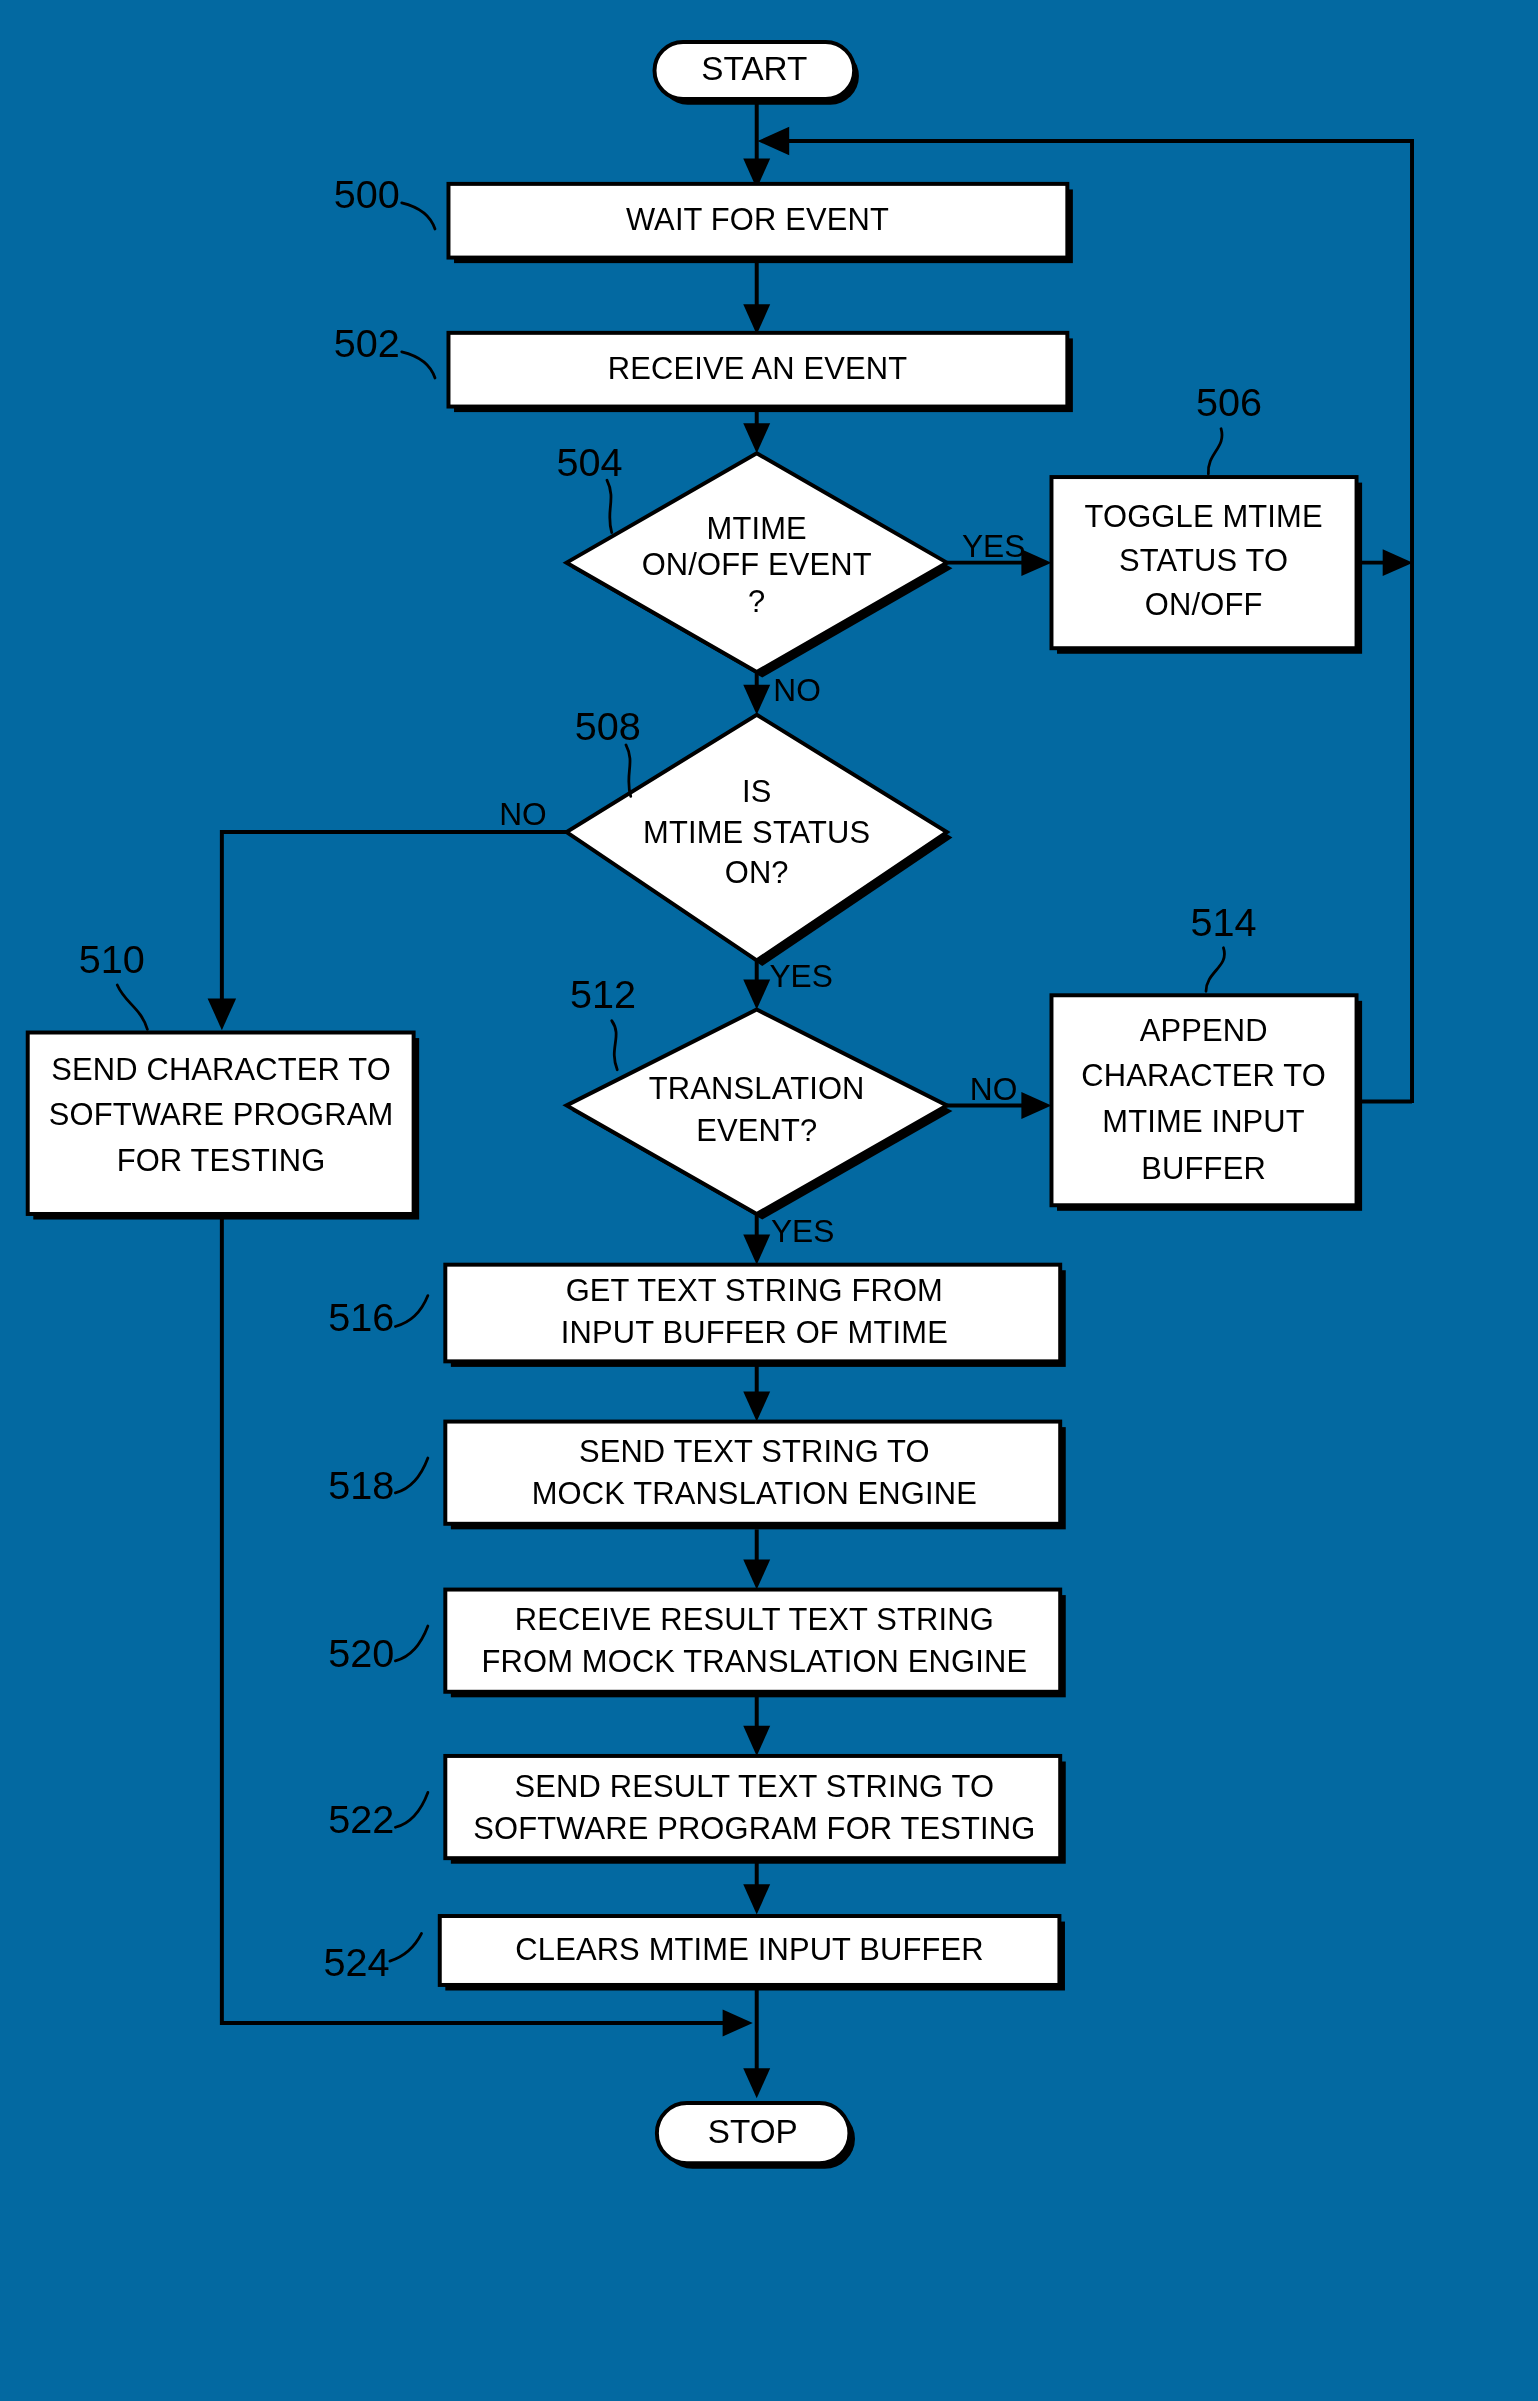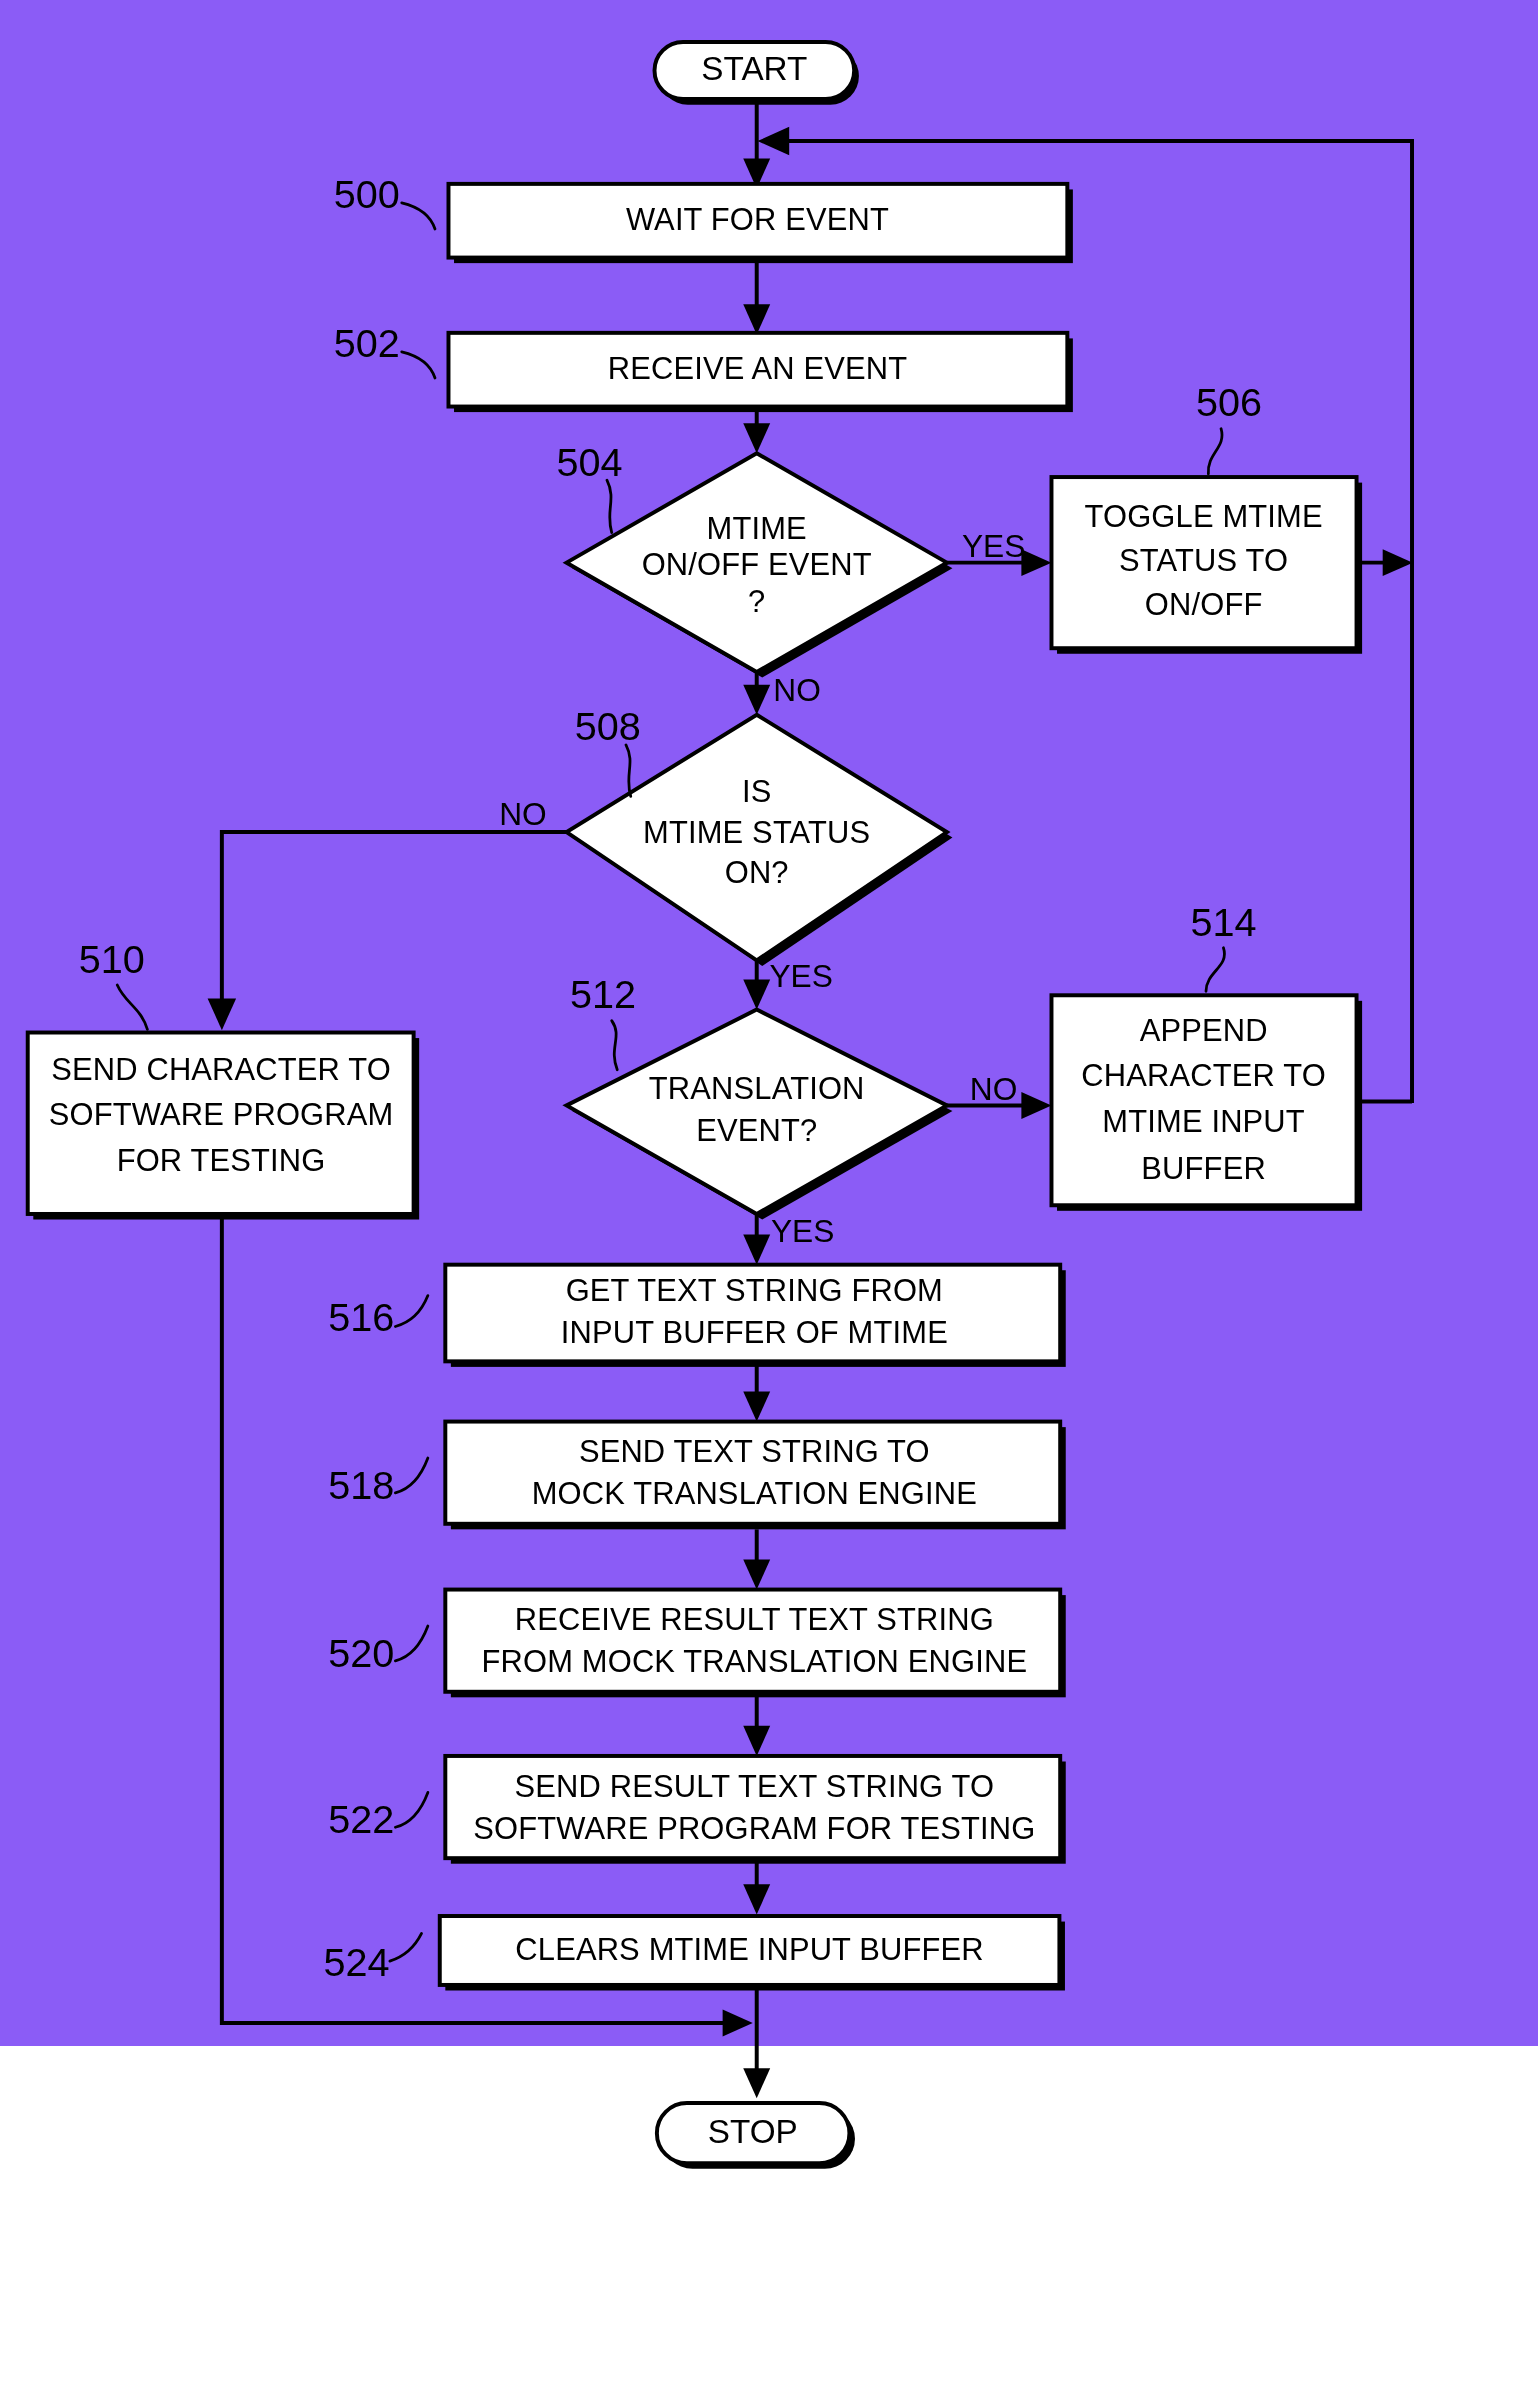--- a/index.html
+++ b/index.html
@@ -10,22 +10,22 @@
   }
   body {
     width: 1538px;
     height: 2401px;
     font-family: "Liberation Sans", sans-serif;
     overflow: hidden;
   }
   #flowchart-root {
     position: relative;
     width: 1538px;
-    height: 2046px;
-    background: #8b5cf6;
+    height: 2401px;
+    background: #0369a1;
   }
   svg#diagram {
     display: block;
     width: 1538px;
     height: 2401px;
   }
   .shape-fill { fill: #ffffff; }
   .shape-stroke {
     fill: none;
     stroke: #000000;

